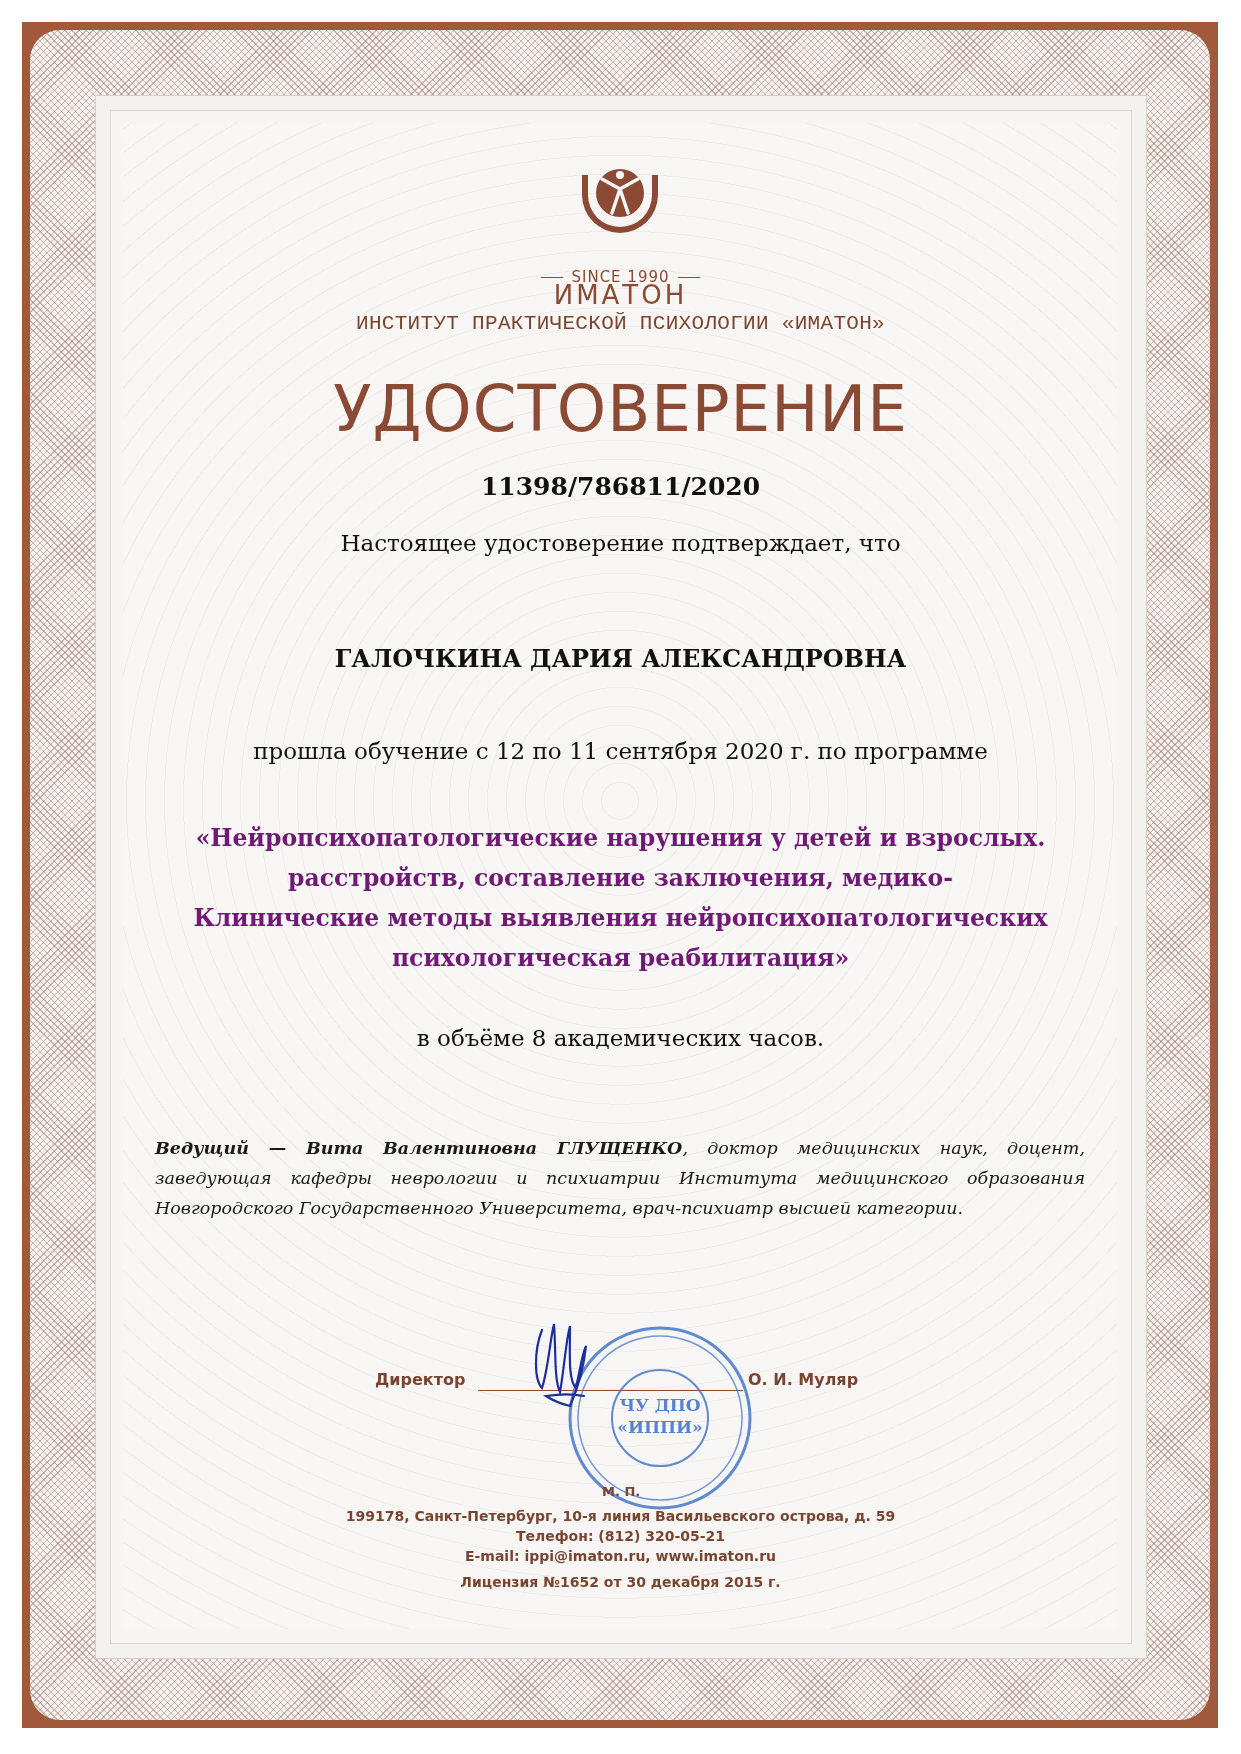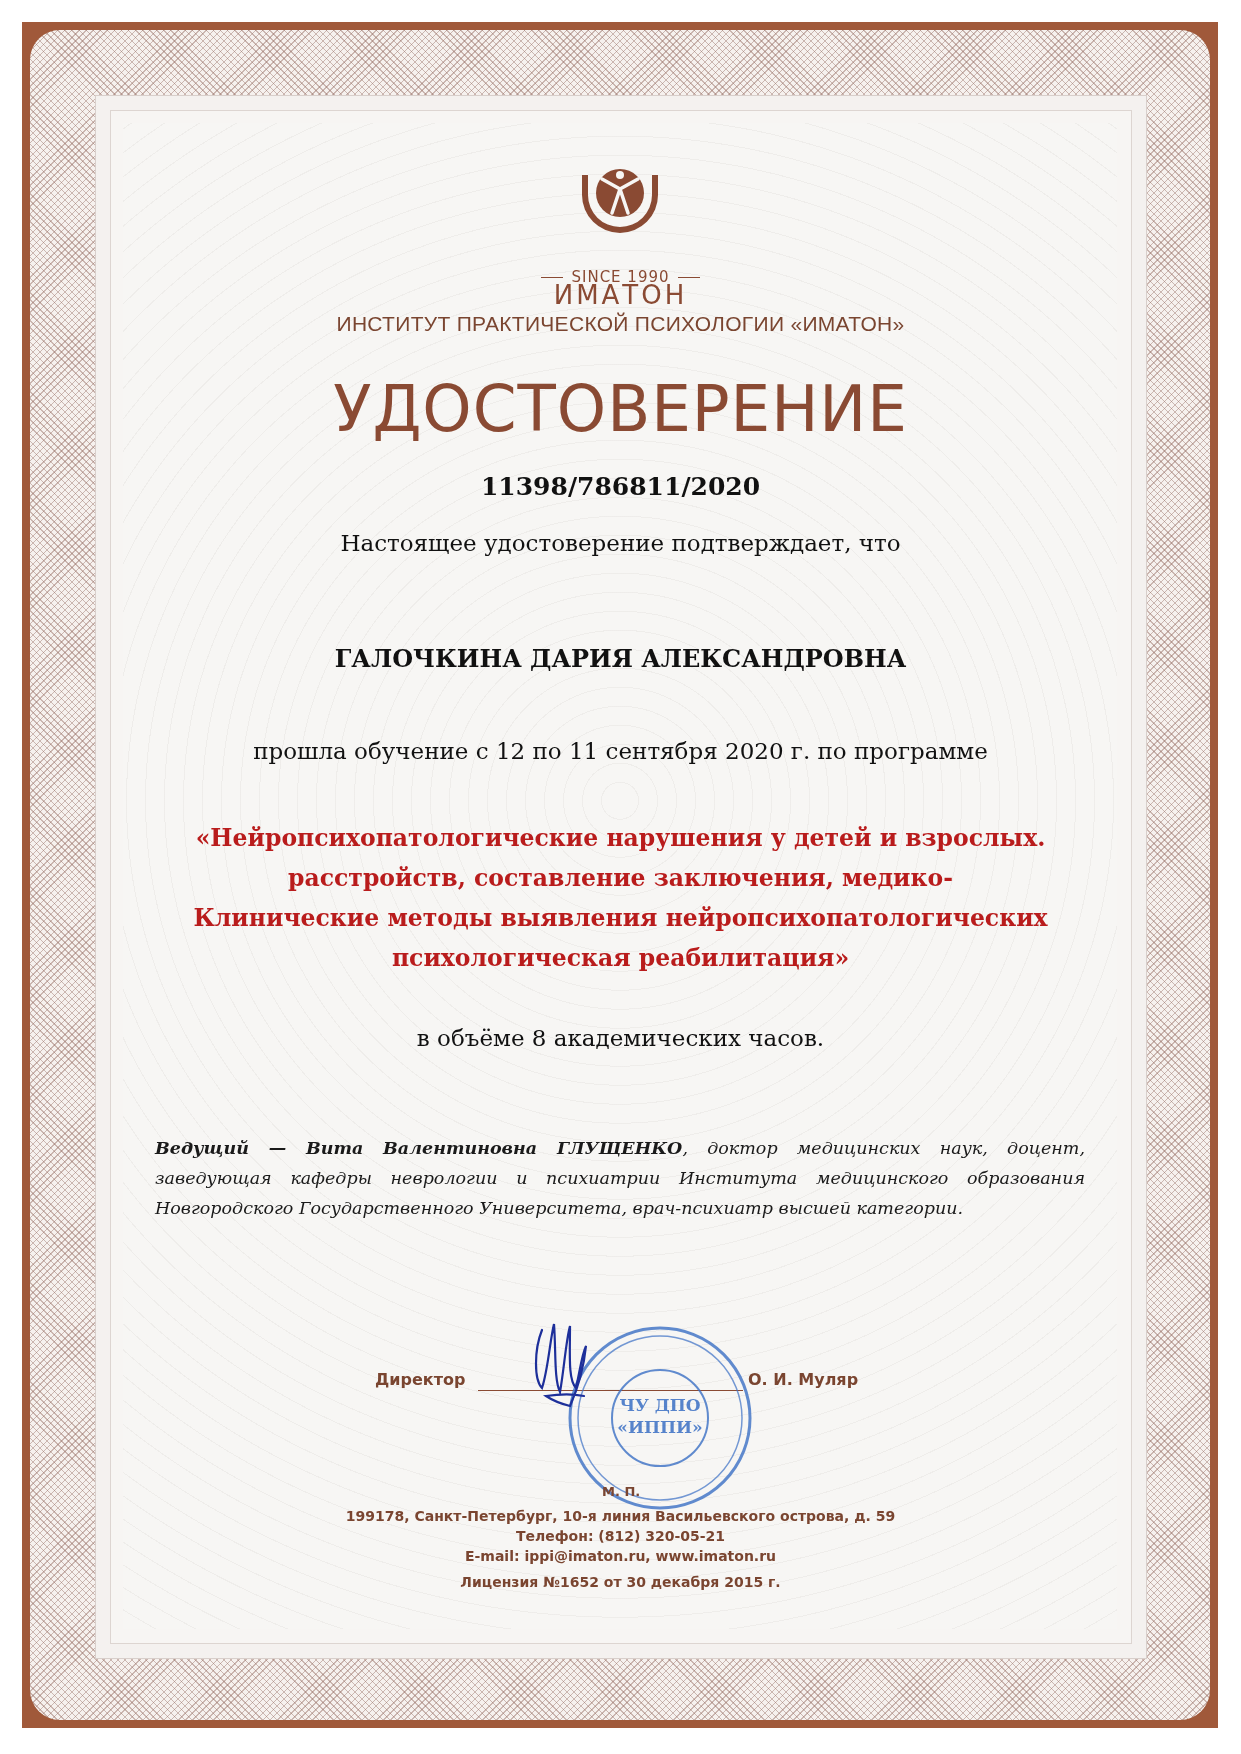--- a/index.html
+++ b/index.html
@@ -15,27 +15,27 @@
     box-shadow:inset 0 0 0 14px #f4f1ef, inset 0 0 0 15px #ddd5d1;}
   .page{position:absolute;left:123px;top:123px;width:994px;height:1506px;
     background:
       repeating-radial-gradient(circle at 50% 45%, rgba(0,0,0,0) 0 18px, rgba(200,195,190,.18) 18px 19px),
       #f7f6f4;}
   .abs{position:absolute;left:0;width:1241px;text-align:center;}
   .logo{position:absolute;left:568px;top:165px;width:104px;height:72px;}
   .logo-title{top:232px;font-family:"DejaVu Sans",sans-serif;font-size:26px;letter-spacing:3px;color:#8a4a33;margin-top:48px;}
   .logo-since{top:268px;font-family:"DejaVu Sans",sans-serif;font-size:15px;letter-spacing:1px;color:#8a4a33;}
   .logo-since span.line{display:inline-block;width:22px;height:1px;background:#8a4a33;vertical-align:middle;margin:0 8px;}
-  .inst{top:312px;font-family:Liberation Sans, sans-serif;font-size:21px;color:#7a4530;letter-spacing:.3px;}
+  .inst{top:312px;font-family:Liberation Mono, monospace;font-size:21px;color:#7a4530;letter-spacing:.3px;}
   .doc-title{top:372px;font-family:"DejaVu Sans",sans-serif;font-size:64px;font-weight:400;color:#8a4a33;letter-spacing:1px;transform:scaleX(0.98);}
   .num{top:472px;font-family:"DejaVu Serif",serif;font-weight:bold;font-size:25px;color:#111;}
   .confirm{top:530px;font-size:23px;color:#111;}
   .name{top:644px;font-size:24px;font-weight:bold;color:#111;}
   .course{top:738px;font-size:23px;color:#111;}
-  .program{top:818px;left:150px;width:941px;font-size:23.5px;font-weight:bold;color:#b91c1c;line-height:40px;}
+  .program{top:818px;left:150px;width:941px;font-size:23.5px;font-weight:bold;color:#701a75;line-height:40px;}
   .hours{top:1025px;font-size:23px;color:#111;}
   .lecturer{position:absolute;left:155px;top:1133px;width:930px;font-size:17.5px;font-style:italic;color:#1a1a1a;line-height:30px;text-align:justify;}
   .lecturer b{font-weight:bold;}
   .sig-label{position:absolute;top:1370px;font-family:"DejaVu Sans",sans-serif;font-weight:bold;font-size:16px;color:#7a4530;}
   .sig-line{position:absolute;left:478px;top:1390px;width:265px;height:1px;background:#8a4a33;}
   .stamp{position:absolute;left:565px;top:1323px;width:190px;height:190px;}
   .signature{position:absolute;left:520px;top:1310px;width:110px;height:110px;}
   .mp{position:absolute;left:602px;top:1484px;font-family:"DejaVu Sans",sans-serif;font-weight:bold;font-size:13px;color:#7a4530;}
   .footer{font-family:"DejaVu Sans",sans-serif;font-weight:bold;color:#7a4530;font-size:14px;}
 </style>

